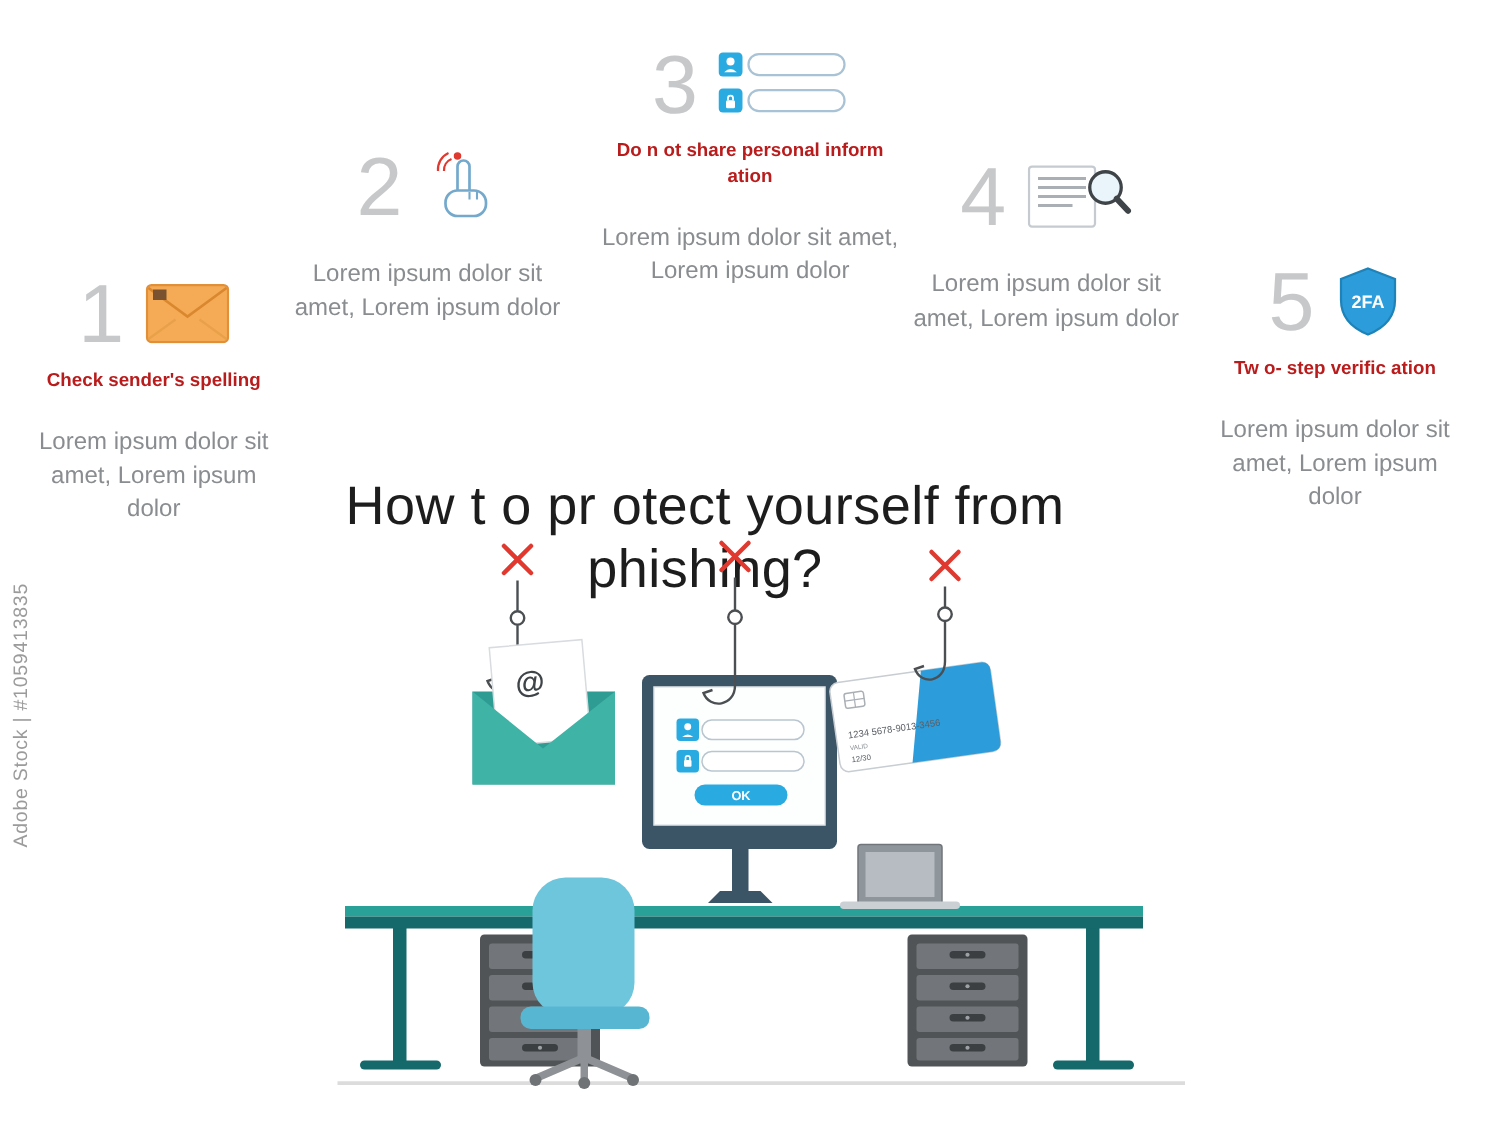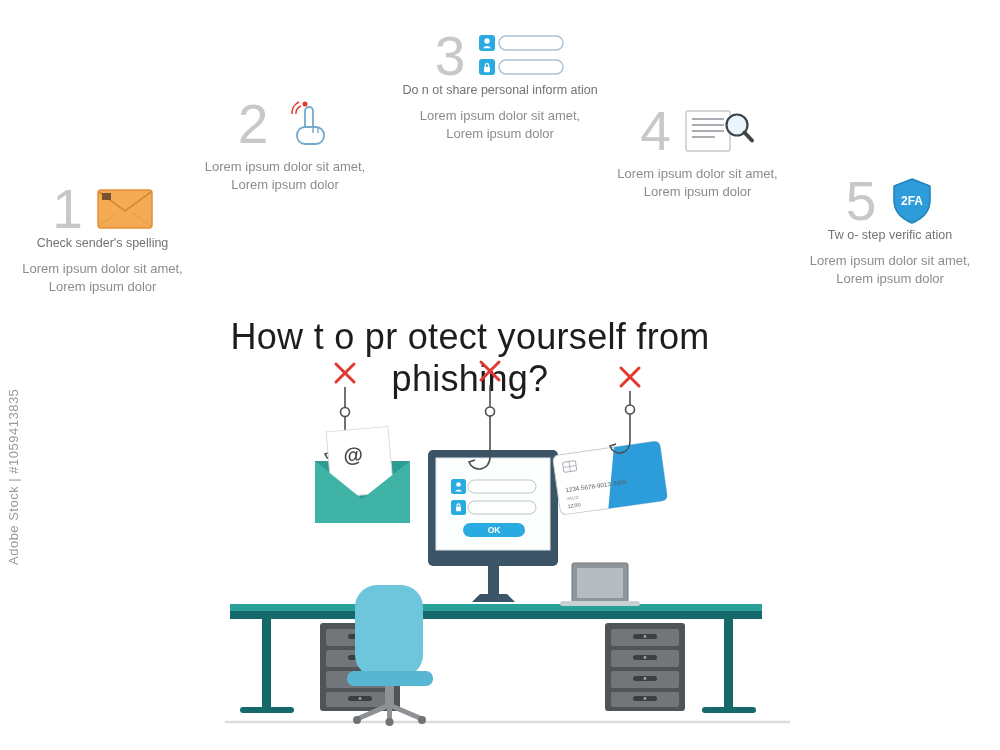--- a/index.html
+++ b/index.html
@@ -7,24 +7,24 @@
     width:1000px; height:750px; position:relative; overflow:hidden;
     background:#ffffff;
     font-family:"Liberation Sans", sans-serif;
   }
   .step { position:absolute; text-align:center; }
   .step-head { display:flex; align-items:center; justify-content:center; gap:14px; }
   .step-number {
     font-size:55px; line-height:0.95; color:#C7C8CA; font-weight:400;
   }
   .step-label {
-    color:#737373; font-size:12.5px; line-height:1.35;
+    margin-top:10px; color:#b91c1c; font-size:12.5px; line-height:1.35;font-weight:bold;
   }
   .step-body {
-    margin-top:8px; color:#8A8D90; font-size:13px; line-height:1.4;
+    margin-top:22px; color:#8A8D90; font-size:16px; line-height:1.4;
   }
   .title {
     position:absolute; left:150px; top:316px; width:640px;
     text-align:center; font-size:36px; font-weight:500; color:#1d1d1d;
     letter-spacing:0.3px;
   }
   .watermark {
     position:absolute; left:6px; top:565px;
     transform:rotate(-90deg); transform-origin:0 0;
     font-size:13px; color:#9B9B9B; white-space:nowrap; letter-spacing:0.5px;

